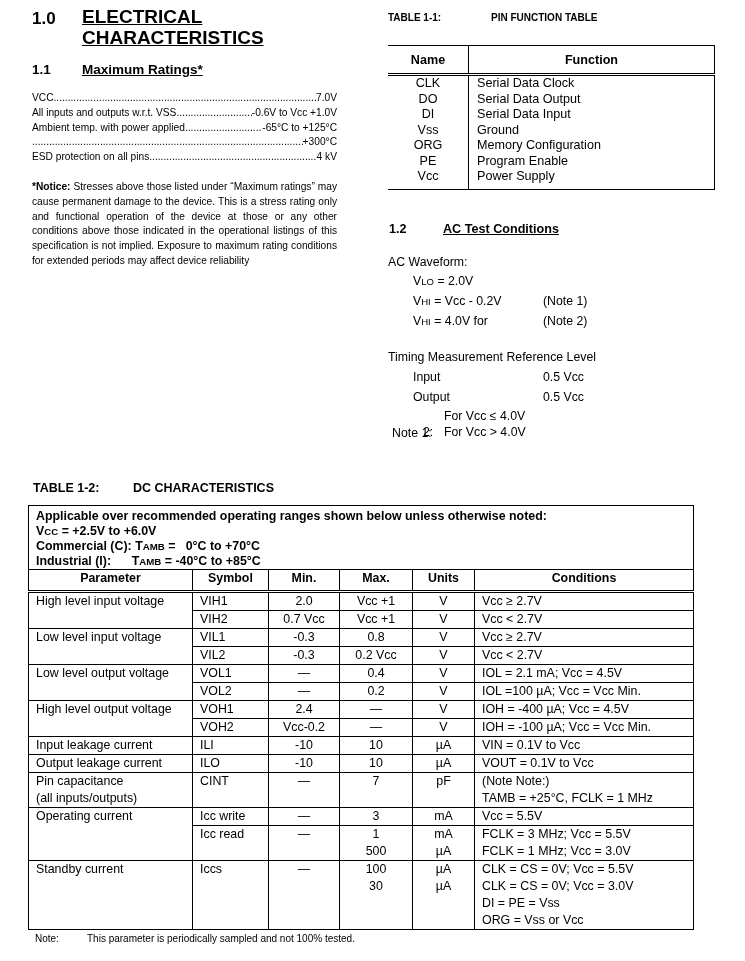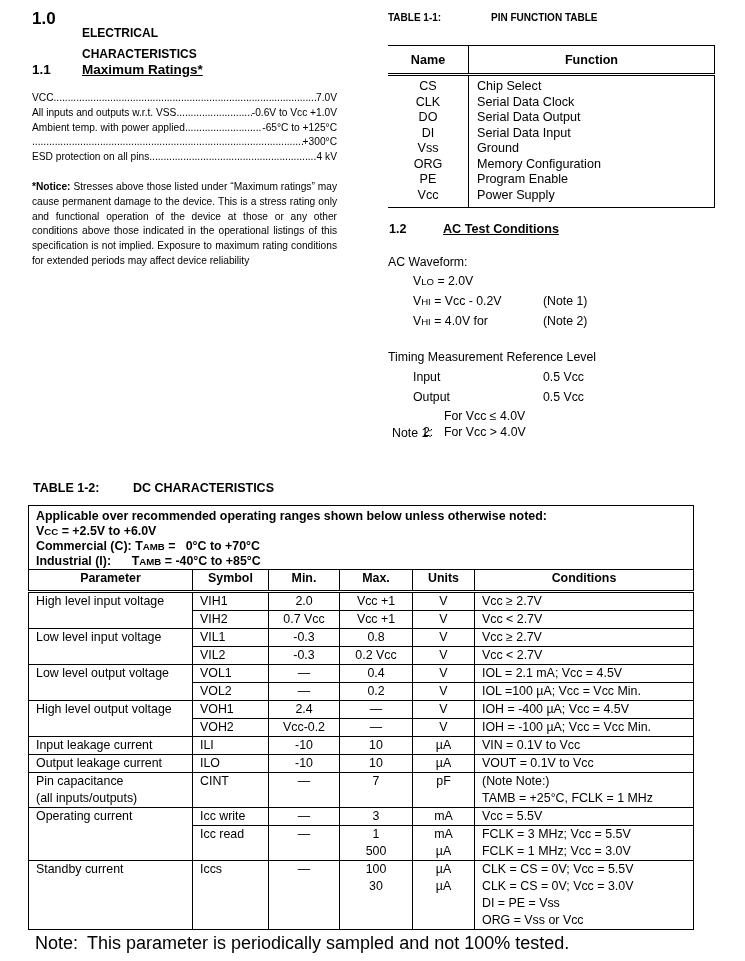--- a/index.html
+++ b/index.html
@@ -3,21 +3,21 @@
 <meta charset="utf-8">
 <style>
   html, body { margin: 0; padding: 0; background: #ffffff; }
   body { width: 745px; height: 961px; position: relative; overflow: hidden;
          font-family: "Liberation Sans", sans-serif; color: #000; }
   .abs { position: absolute; }
   .sc { font-size: 0.78em; }
 
   
   .h1num { left: 32px; top: 9px; font-size: 17px; font-weight: bold; }
-  .h1txt { left: 82px; top: 23px; font-size: 12px; font-weight: bold; line-height: 21px; }
+  .h1txt { left: 82px; top: 6px; font-size: 19px; font-weight: bold; line-height: 21px; text-decoration: underline; }
   .h2num { left: 32px; top: 62px; font-size: 13.5px; font-weight: bold; }
   .h2txt { left: 82px; top: 62px; font-size: 13.5px; font-weight: bold; text-decoration: underline; }
 
   
   .ratings { left: 32px; top: 91px; width: 305px; font-size: 10.2px; line-height: 14.8px; }
   .rating-row { display: flex; white-space: nowrap; overflow: hidden; }
   .rating-row .lbl { flex: 0 0 auto; }
   .rating-row .dots { flex: 1 1 auto; overflow: hidden; white-space: nowrap; }
   .rating-row .dots::after { content: "................................................................................................................................................"; }
   .rating-row .val { flex: 0 0 auto; }
@@ -44,21 +44,21 @@
   .t12title .num { display: inline-block; width: 100px; }
   .t12 { left: 28px; top: 505px; width: 666px; border-collapse: collapse; font-size: 12.4px; }
   .t12 td, .t12 th { padding: 0 0 0 7px; vertical-align: top; border-left: 1px solid #000; border-right: 1px solid #000; line-height: 17px; }
   .t12 .appl td { border-top: 1px solid #000; font-weight: bold; line-height: 15px; padding: 3px 0 0 7px; }
   .t12 th { font-weight: normal; text-align: center; border-top: 1px solid #000; border-bottom: 3px double #000; padding: 0; height: 20px; font-weight: bold; }
   .t12 td.ctr { text-align: center; padding-left: 0; }
   .t12 tr.grp td { border-top: 1px solid #000; }
   .t12 tr.sub td.sub { border-top: 1px solid #000; }
   .t12 tr.last td { border-bottom: 1px solid #000; }
   .t12 td.noleft { border-top: none !important; }
-  .note { left: 35px; top: 933px; font-size: 18px; }
+  .note { left: 35px; top: 933px; font-size: 10px; }
   .note .lbl { display: inline-block; width: 52px; }
 </style>
 </head>
 <body>
 
 <div class="abs h1num">1.0</div>
 <div class="abs h1txt">
   <div>ELECTRICAL</div>
   <div>CHARACTERISTICS</div>
 </div>
@@ -97,24 +97,20 @@
 
 <div class="abs t11title"><span class="num">TABLE 1-1:</span><span>PIN FUNCTION TABLE</span></div>
 <table class="abs t11" cellspacing="0">
   <thead>
     <tr>
       <th class="c1">Name</th>
       <th>Function</th>
     </tr>
   </thead>
   <tbody id="t11body">
-      <tr style="">
-        <td class="c1" style="padding-top: 3px;">CS</td>
-        <td class="c2" style="padding-top: 3px;">Chip Select</td>
-      </tr>
       <tr>
         <td class="c1">CLK</td>
         <td class="c2">Serial Data Clock</td>
       </tr>
       <tr>
         <td class="c1">DO</td>
         <td class="c2">Serial Data Output</td>
       </tr>
       <tr>
         <td class="c1">DI</td>

